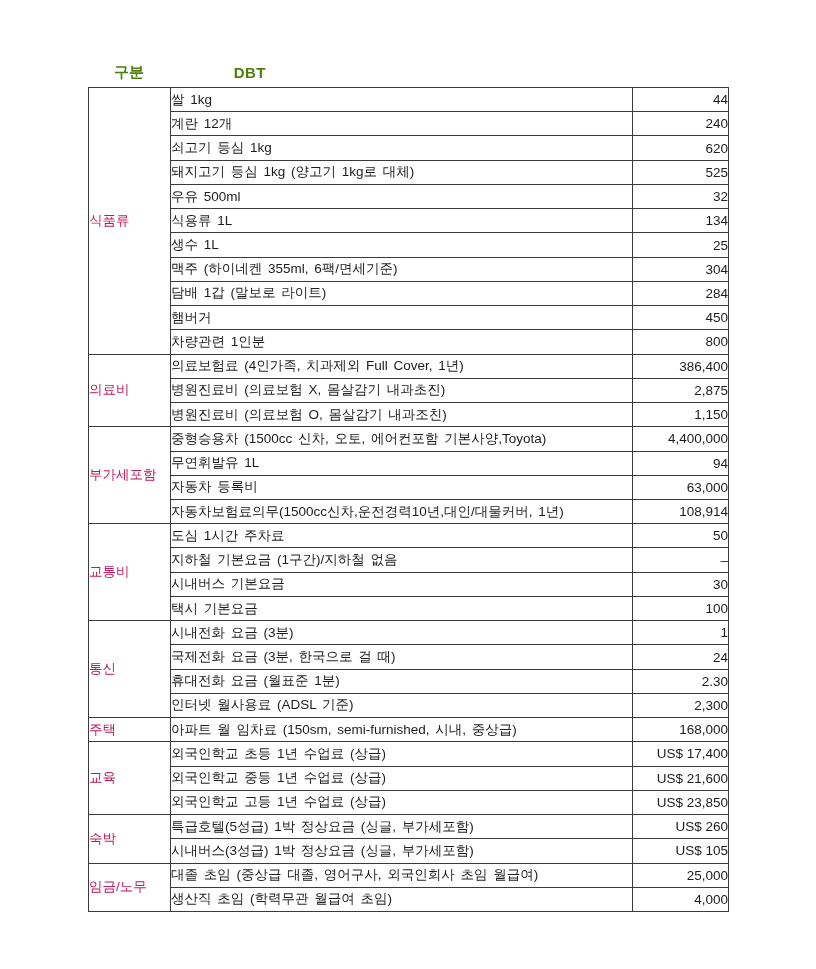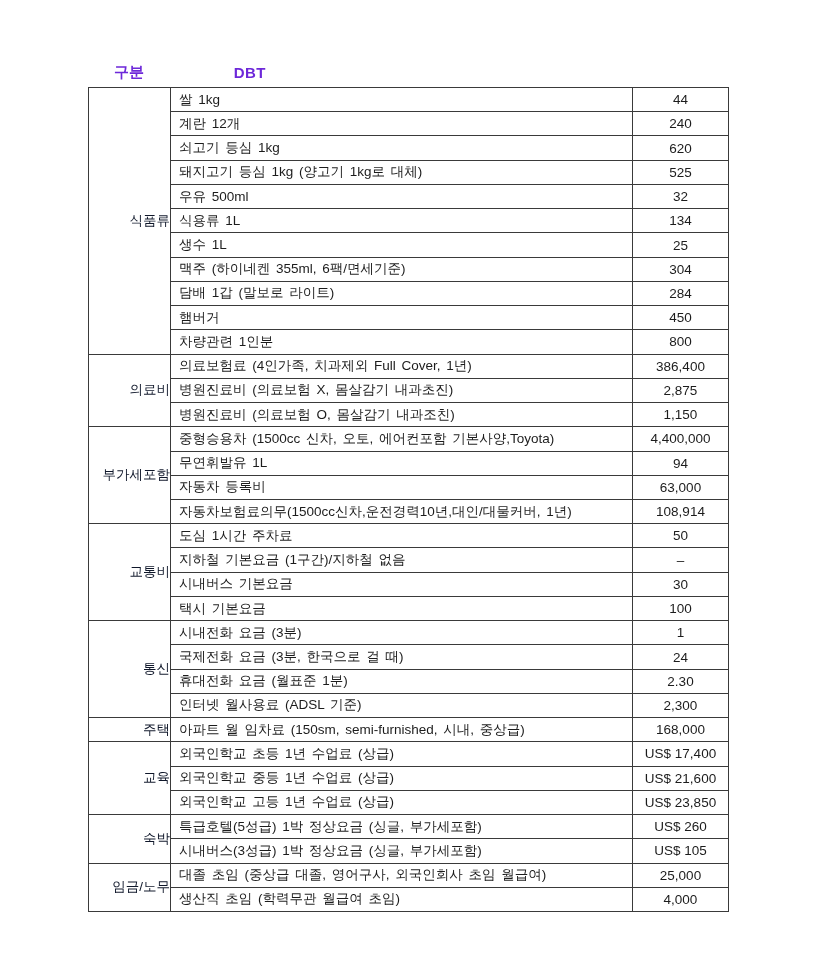--- a/index.html
+++ b/index.html
@@ -23,52 +23,51 @@
     width: 640px;
   }
   
   .header-row {
     display: flex;
     width: 640px;
     height: 29px;
     align-items: center;
     font-weight: bold;
     font-size: 15px;
-    color: #6d28d9;
+    color: #4d7c0f;
   }
   .h-cat  { width: 82px;  text-align: center; }
   .h-item { width: 462px; text-align: center; word-spacing: 72px; }
   .h-dbt  { width: 96px;  text-align: right; letter-spacing: 0.5px; }
 
   table.price-table {
     border-collapse: collapse;
     table-layout: fixed;
     width: 640px;
     height: 825px;
   }
   .price-table td {
     border: 1px solid #3a3a3a;
     font-size: 13.5px;
     padding: 0;
     overflow: hidden;
     white-space: nowrap;
     vertical-align: middle;
   }
   .price-table td.cat {
-    text-align: right;
-    color: #0f172a;
+    text-align: left;
+    color: #be185d;
   }
   .price-table td.item {
     text-align: left;
-    padding-left: 8px;
     padding-right: 4px;
     word-spacing: 2px;
   }
   .price-table td.val {
-    text-align: center;
+    text-align: right;
   }
 </style>
 </head>
 <body>
 
 <div class="page">
   <div class="table-wrap">
     <div class="header-row">
       <div class="h-cat">구분</div>
       <div class="h-dbt">DBT</div>

